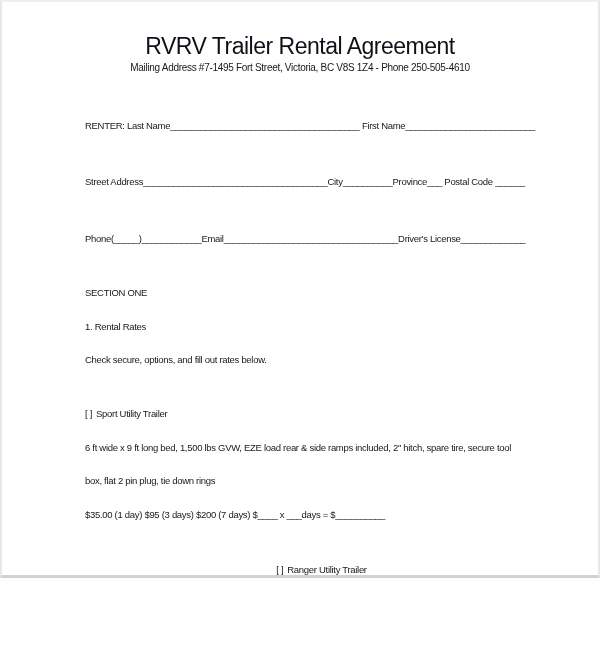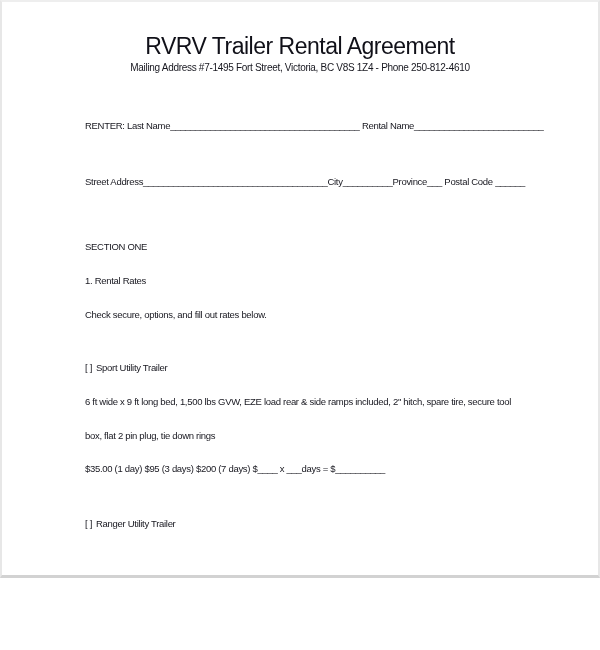--- a/index.html
+++ b/index.html
@@ -7,36 +7,37 @@
     position:relative;width:600px;height:578px;box-sizing:border-box;background:#fff;
     border-left:2px solid #e7e7e7;border-top:2px solid #eeeeee;border-right:2px solid #e7e7e7;
     border-bottom:3px solid #d2d2d2;
     color:#17171f;font-family:"Liberation Sans","DejaVu Sans",sans-serif;overflow:hidden;
   }
   .title{margin-top:31px;text-align:center;font-size:23px;line-height:26px;letter-spacing:-0.5px;font-weight:400;color:#101018;white-space:nowrap;}
   .subtitle{text-align:center;font-size:10px;letter-spacing:-0.3px;margin-top:3px;white-space:nowrap;}
   .content{margin:13px 40px 0 83px;font-size:9.5px;line-height:11.2px;letter-spacing:-0.3px;white-space:pre-wrap;}
   .content div{min-height:11.2px;}
   .b{font-weight:normal;}
-  .nowrap{white-space:nowrap;}.mt9{margin-top:9px;}.mt10{margin-top:10px;}.mt12{margin-top:12px;}
+  .nowrap{white-space:nowrap;}.mt9{margin-top:9px;}.mt10{margin-top:10px;text-align:center;}.mt12{margin-top:12px;}
   .cb{margin-right:4px;}
 </style>
 </head>
 <body>
 
 <div class="page">
   <div class="title">RVRV Trailer Rental Agreement</div>
-  <div class="subtitle">Mailing Address #7-1495 Fort Street, Victoria, BC V8S 1Z4 - Phone 250-812-4610</div>
+  <div class="subtitle">Mailing Address #7-1495 Fort Street, Victoria, BC V8S 1Z4 - Phone 250-505-4610</div>
 
   <div class="content">
 
-    <div class="nowrap">RENTER: Last Name______________________________________ Rental Name__________________________</div>
+    <div class="nowrap">RENTER: Last Name______________________________________ First Name__________________________</div>
 
     <div class="mt12 nowrap">Street Address_____________________________________City__________Province___ Postal Code ______</div>
 
+    <div class="mt12 nowrap">Phone(_____)____________Email___________________________________Driver's License_____________</div>
 
     <div class="mt9 b">SECTION ONE</div>
     <div class="b">1. Rental Rates</div>
     <div>Check secure, options, and fill out rates below.</div>
 
     <div class="mt9 b nowrap">
       <span class="cb">[  ]</span><span>Sport Utility Trailer</span>
     </div>
     <div class="nowrap">6 ft wide x 9 ft long bed, 1,500 lbs GVW, EZE load rear &amp; side ramps included, 2" hitch, spare tire, secure tool</div>
     <div class="nowrap">box, flat 2 pin plug, tie down rings</div>

